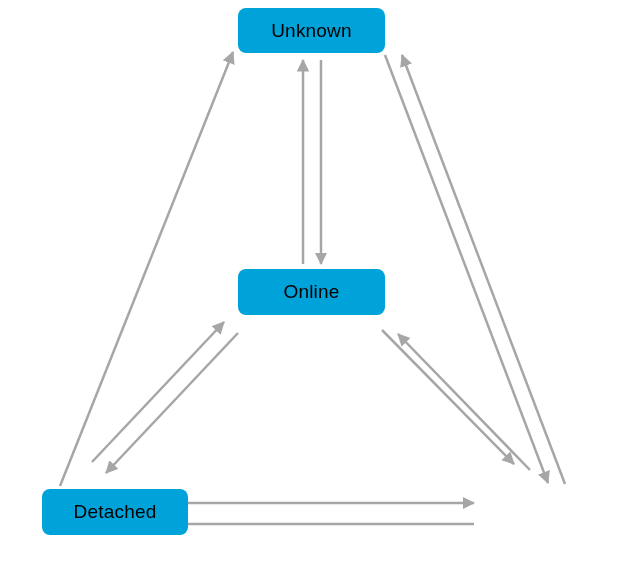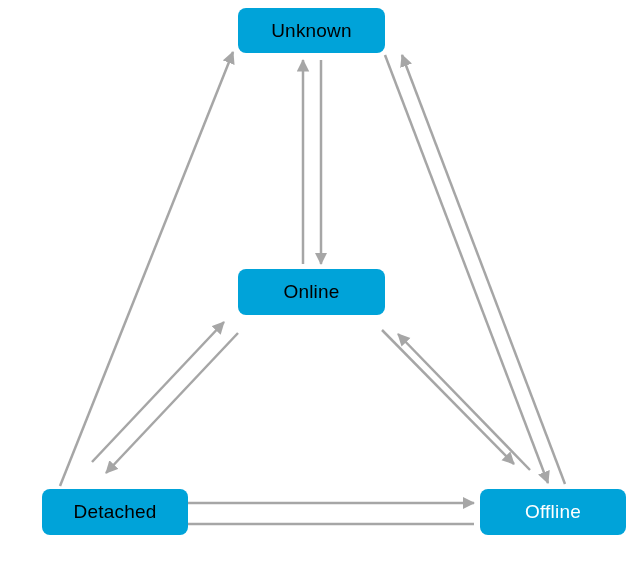--- a/index.html
+++ b/index.html
@@ -58,15 +58,14 @@
       <line x1="152" y1="503" x2="474" y2="503" stroke="#a6a6a6" stroke-width="2.5" marker-end="url(#arrowhead)"></line>
       <line x1="474" y1="524" x2="152" y2="524" stroke="#a6a6a6" stroke-width="2.5" marker-end="url(#arrowhead)"></line>
     </svg>
 
   <div class="node" id="node-0" style="left: 238px; top: 8px; width: 147px; height: 45px; background: rgb(0, 163, 217); color: #000000;">Unknown</div>
 
   <div class="node" id="node-1" style="left: 238px; top: 269px; width: 147px; height: 46px; background: rgb(0, 163, 217); color: #000000;">Online</div>
 
   <div class="node" id="node-2" style="left: 2px; top: 489px; width: 146px; height: 46px; background: rgb(0, 163, 217); color: #000000; margin-left: 40px;">Detached</div>
 
-  <div class="node" id="node-3" style="left: 480px; top: 489px; width: 146px; height: 46px; background: rgb(0, 163, 217); color: rgb(255, 255, 255);">Offline</div>
 
 </div>
 
 </body></html>

